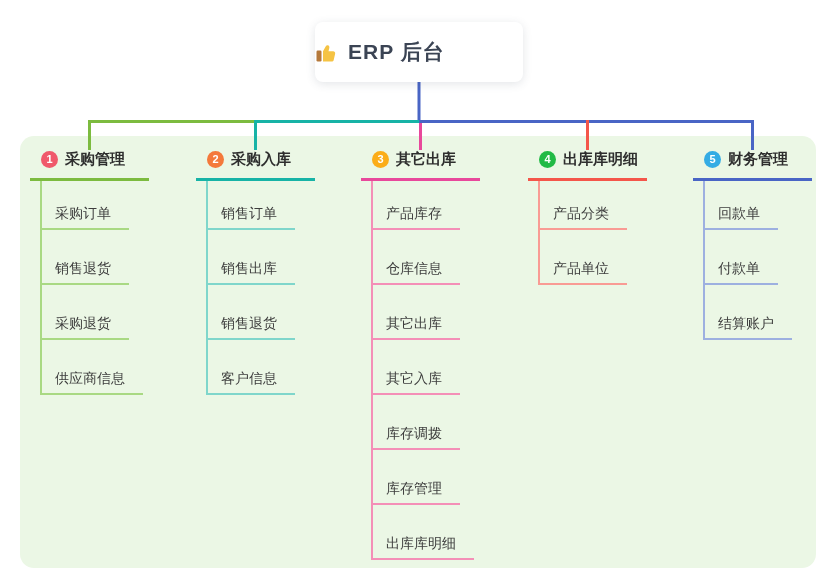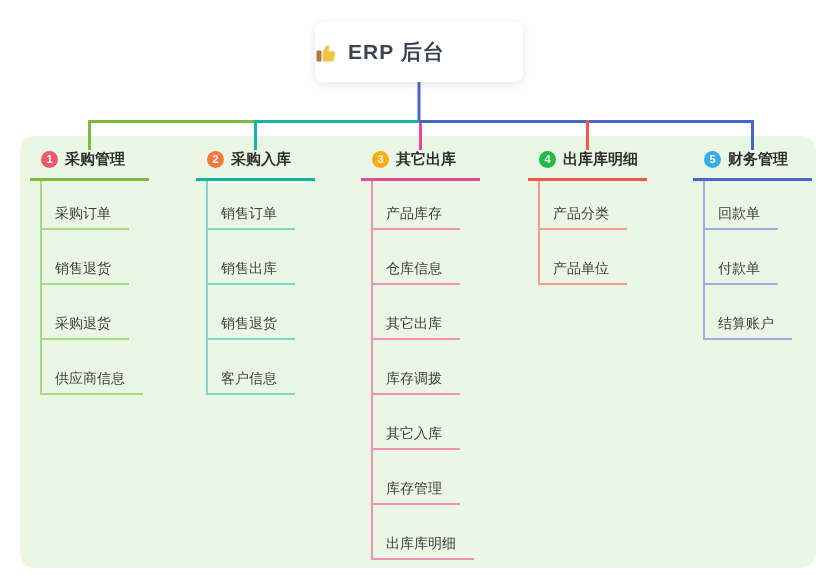--- a/index.html
+++ b/index.html
@@ -145,26 +145,26 @@
       <span class="child-label">仓库信息</span>
     </span>
   </div>
           <div class="child">
     <span class="child-inner">
       <span class="child-label">其它出库</span>
     </span>
   </div>
           <div class="child">
     <span class="child-inner">
+      <span class="child-label">其它入库</span>
+    </span>
+  </div>
+          <div class="child">
+    <span class="child-inner">
       <span class="child-label">库存调拨</span>
-    </span>
-  </div>
-          <div class="child">
-    <span class="child-inner">
-      <span class="child-label">其它入库</span>
     </span>
   </div>
           <div class="child">
     <span class="child-inner">
       <span class="child-label">库存管理</span>
     </span>
   </div>
           <div class="child">
     <span class="child-inner">
       <span class="child-label">出库库明细</span>

